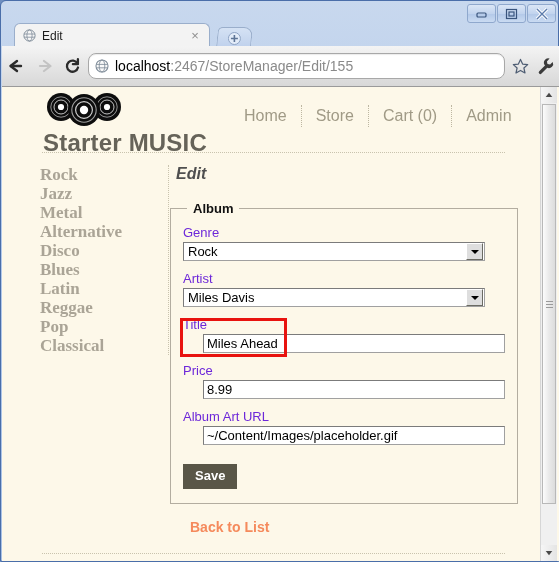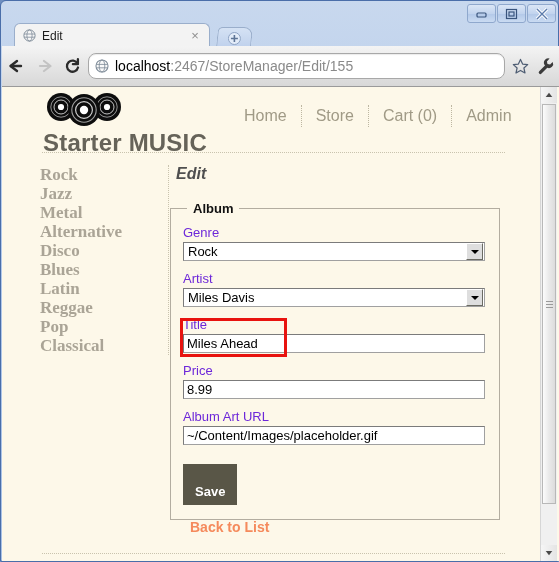--- a/index.html
+++ b/index.html
@@ -266,30 +266,31 @@
     border: 1px solid #a0a0a0;
     border-top-color: #7b7b7b;
     border-left-color: #7b7b7b;
     font-family: "Liberation Sans", sans-serif;
     font-size: 13px;
     color: #000;
     padding: 0 0 0 3px;
     display: flex; align-items: center;
     white-space: nowrap;
     overflow: hidden;
+    margin-left: 20px;
   }
 
   #save-button {
     margin-top: 10px;
     background: #595647;
     color: #ffffff;
     font-size: 13px;
     font-weight: bold;
     border: none;
-    padding: 21px 12px 6px 12px;
+    padding: 5px 12px 6px 12px;
     display: inline-block;
     line-height: 14px;
   }
 
   #back-to-list {
     position: absolute;
     left: 188px; top: 432px;
     font-size: 14px;
     font-weight: bold;
     color: #f58a5c;

